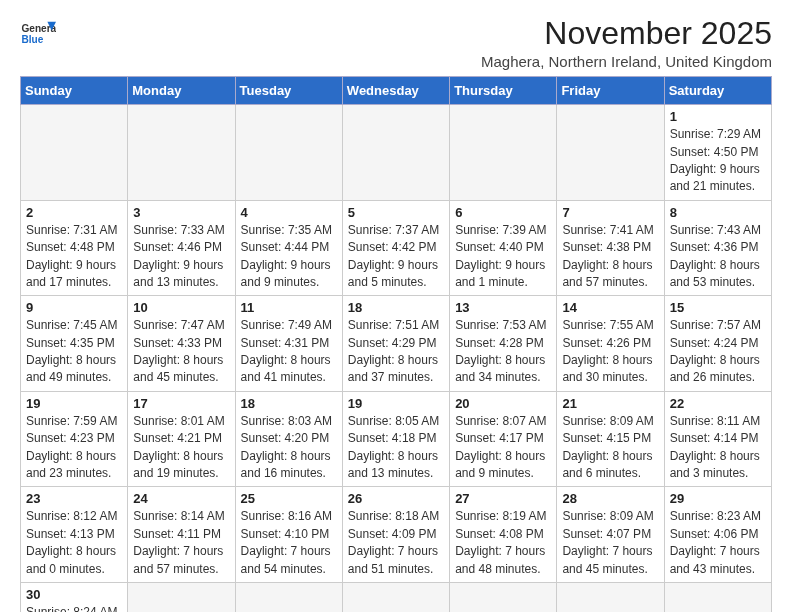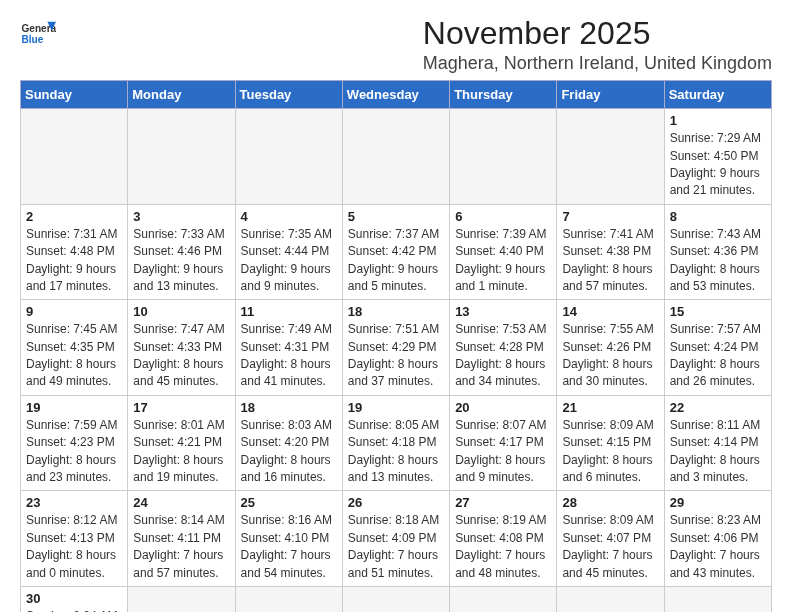--- a/index.html
+++ b/index.html
@@ -19,30 +19,30 @@
     .logo {
       display: flex;
       align-items: center;
       gap: 4px;
     }
     .logo-icon {
       width: 36px;
       height: 36px;
     }
     .title-block {
-      text-align: left;
+      text-align: right;
     }
     .month-title {
       font-size: 32px;
       font-weight: normal;
       color: #222;
       line-height: 1.1;
     }
     .subtitle {
-      font-size: 18px;
+      font-size: 15px;
       color: #444;
       margin-top: 2px;
     }
     table {
       width: 100%;
       border-collapse: collapse;
       table-layout: fixed;
     }
     thead tr th {
       background: #2b6cc7;

